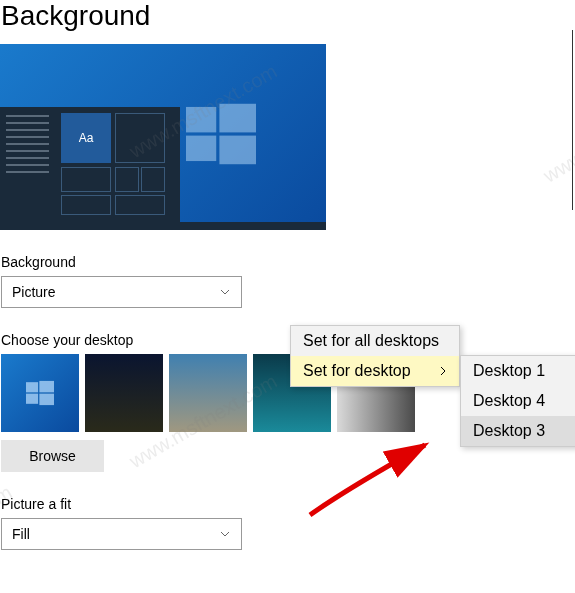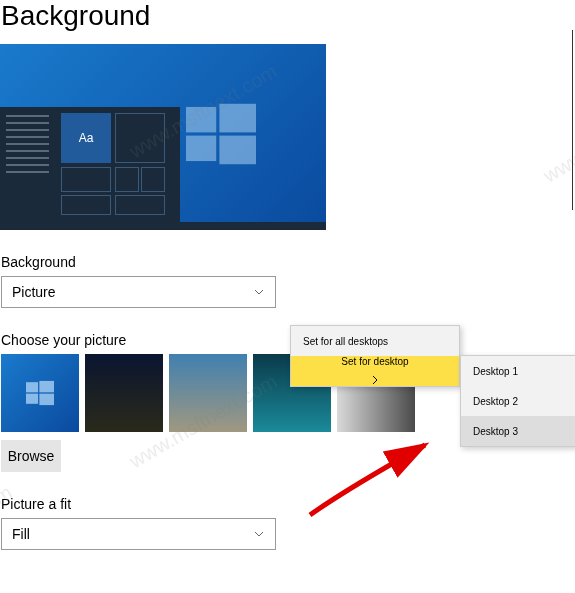--- a/index.html
+++ b/index.html
@@ -92,21 +92,21 @@
       pointer-events: none;
     }
     .section-label {
       font-size: 14px;
       color: #000;
       margin-top: 24px;
       margin-bottom: 6px;
       padding-left: 1px;
     }
     .combo {
-      width: 275px;
+      width: 241px;
       height: 32px;
       border: 1px solid #999;
       background: #fff;
       display: flex;
       align-items: center;
       padding: 0 10px;
       justify-content: space-between;
       cursor: pointer;
       margin-left: 1px;
     }
@@ -136,56 +136,55 @@
       left: 50%;
       top: 50%;
       transform: translate(-50%,-50%);
       width: 28px;
       height: 28px;
       opacity: 0.7;
     }
     .browse-btn {
       margin-top: 8px;
       margin-left: 1px;
-      width: 60px;
+      width: 103px;
       height: 32px;
       background: #e5e5e5;
       border: none;
       font-size: 14px;
       color: #000;
       cursor: pointer;
     }
     .context-menu {
       position: absolute;
       background: #f2f2f2;
       border: 1px solid #ccc;
       box-shadow: 2px 2px 6px rgba(0,0,0,0.2);
-      font-size: 10px;
+      font-size: 16px;
     }
     .cm1 {
       top: 325px;
       left: 290px;
       width: 170px;
     }
     .cm2 {
       top: 355px;
       left: 460px;
       width: 132px;
     }
     .cm-item {
       height: 30px;
       display: flex;
       align-items: center;
       padding: 0 12px;
       cursor: pointer;
       justify-content: space-between;
     }
     .cm-item.hover {
-      background: #fde047;
-      flex-direction: column;
+      background: #fef9c3;
     }
     .cm-item.selected {
       background: #ddd;
       align-items: center;
     }
     .arrow {
       position: absolute;
       top: 440px;
       left: 305px;
       pointer-events: none;
@@ -246,21 +245,21 @@
 <div class="vrule"></div>
 
 <div class="section-label">Background</div>
 <div class="combo">
   <span>Picture</span>
   <svg class="chevron" viewBox="0 0 12 12">
     <path d="M2 4 L6 8 L10 4" stroke="#666" stroke-width="1" fill="none"></path>
   </svg>
 </div>
 
-<div class="section-label">Choose your picture</div>
+<div class="section-label">Choose your desktop</div>
 <div class="thumbs">
   <div class="thumb t1">
     <svg class="mini-logo" viewBox="0 0 88 88">
       <rect x="0" y="10" width="38" height="32" fill="#bde0ff"></rect>
       <rect x="42" y="6" width="46" height="36" fill="#bde0ff"></rect>
       <rect x="0" y="46" width="38" height="32" fill="#bde0ff"></rect>
       <rect x="42" y="46" width="46" height="36" fill="#bde0ff"></rect>
     </svg>
   </div>
   <div class="thumb t2"></div>
@@ -288,21 +287,21 @@
       <path d="M2 2 L6 6 L2 10" stroke="#000" stroke-width="1" fill="none"></path>
     </svg>
   </div>
 </div>
 
 <div class="context-menu cm2">
   <div class="cm-item">
     <span>Desktop 1</span>
   </div>
   <div class="cm-item">
-    <span>Desktop 2</span>
+    <span>Desktop 4</span>
   </div>
   <div class="cm-item selected">
     <span>Desktop 3</span>
   </div>
 </div>
 
 <svg class="arrow" width="160" height="80">
   <defs>
     <marker id="ah" markerWidth="10" markerHeight="10" refX="8" refY="3" orient="auto">
       <path d="M0,0 L0,6 L9,3 z" fill="#e00000"></path>

